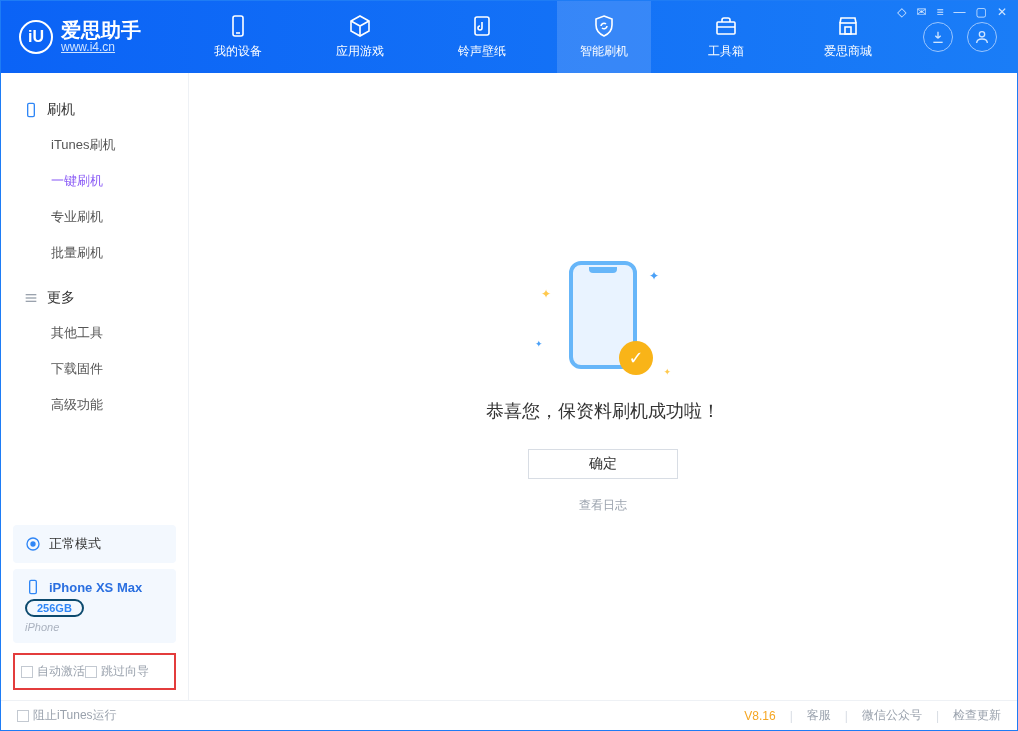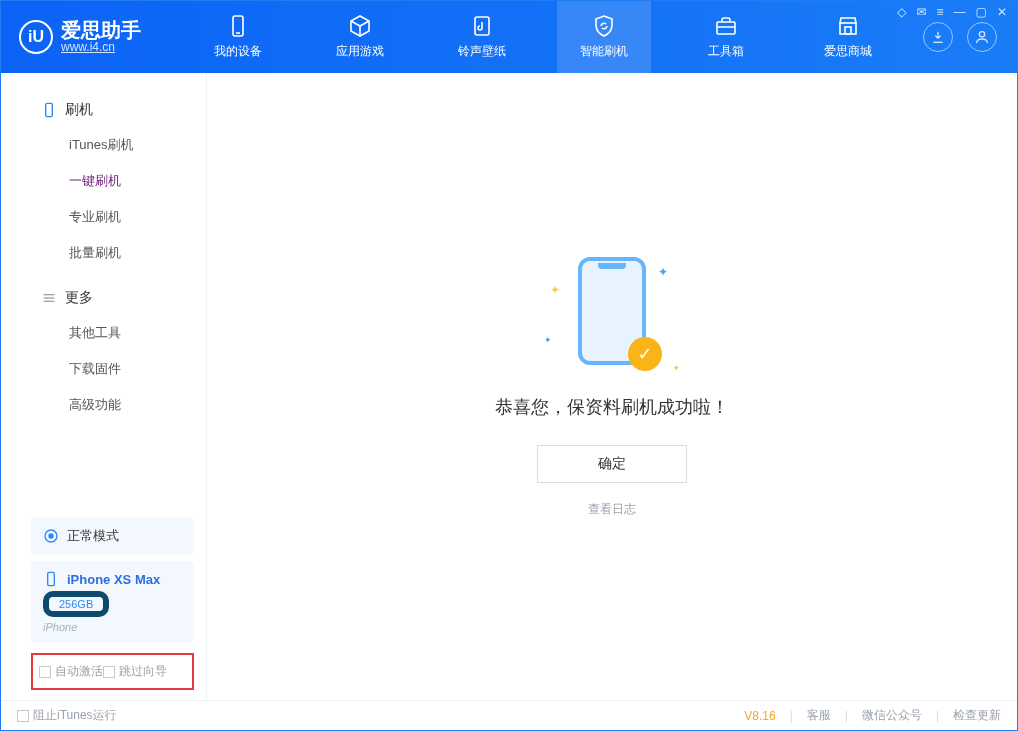--- a/index.html
+++ b/index.html
@@ -13,46 +13,46 @@
 .nav { display: flex; align-items: stretch; gap: 28px; }
 .nav-item { width: 94px; display: flex; flex-direction: column; align-items: center; justify-content: center; cursor: pointer; position: relative; }
 .nav-item.active { background: rgba(255,255,255,0.15); }
 .nav-icon { width: 24px; height: 24px; margin-bottom: 5px; }
 .nav-label { font-size: 12px; color: #fff; }
 .flex-spacer { flex: 1; }
 .win-controls-row { position: absolute; top: 4px; right: 10px; display: flex; gap: 10px; color: #d0e5ff; font-size: 12px; }
 .win-controls-row span { cursor: pointer; }
 .titlebar-right { display: flex; align-items: center; padding-right: 20px; gap: 14px; }
 .circle-btn { width: 30px; height: 30px; border-radius: 50%; border: 1.5px solid #9bc6fe; display: flex; align-items: center; justify-content: center; cursor: pointer; color: #d0e5ff; }
-.body-area { display: flex; position: absolute; top: 72px; left: 0; right: 0; bottom: 30px; margin-left: 18px; }
+.body-area { display: flex; position: absolute; top: 72px; left: 0; right: 0; bottom: 30px; }
 .sidebar { width: 188px; border-right: 1px solid #eef1f5; background: #fff; padding-top: 20px; display: flex; flex-direction: column; }
 .side-section-header { display: flex; align-items: center; color: #333; font-size: 14px; padding: 8px 22px; }
 .side-section-header .sh-icon { width: 16px; height: 16px; margin-right: 8px; color: #2f86f6; }
 .side-item { font-size: 13px; color: #555; padding: 9px 10px 9px 50px; cursor: pointer; }
-.side-item.active { color: #701a75; }
+.side-item.active { color: #8b5cf6; }
 .sidebar-bottom { margin-top: auto; }
 .side-card { margin: 6px 12px; background: #f3f8fe; border-radius: 4px; padding: 10px 12px; font-size: 13px; display: flex; flex-direction: column; gap: 4px; }
 .side-card .row1 { display: flex; align-items: center; gap: 8px; color: #2a6fe0; font-weight: bold; }
-.side-card .pill { display: inline-block; padding: 1px 10px; border-radius: 10px; border: 6px solid #0c4a6e; color: #2f86f6; font-size: 11px; font-weight: normal; }
+.side-card .pill { display: inline-block; padding: 1px 10px; border-radius: 10px; border: 2px solid #0c4a6e; color: #2f86f6; font-size: 11px; font-weight: bold; }
 .side-card .sub { color: #aab2bf; font-size: 11px; font-style: italic; }
 .checkbox-row { margin: 10px 12px; padding: 8px 6px; border: 2px solid #e33c3c; display: flex; gap: 0; font-size: 12px; color: #9aa2ad; }
 .chk { display: flex; align-items: center; gap: 4px; }
 .chk .box { width: 12px; height: 12px; border: 1px solid #c3c9d1; }
 .main { flex: 1; position: relative; display: flex; flex-direction: column; align-items: center; justify-content: center; }
 .success-illus { position: relative; width: 140px; height: 120px; margin-bottom: 20px; }
 .phone-shape { width: 68px; height: 108px; border: 4px solid #67b6f9; border-radius: 12px; background: #e9f3ff; position: absolute; top: 2px; left: 36px; }
 .phone-notch { width: 28px; height: 6px; background: #67b6f9; border-radius: 0 0 4px 4px; position: absolute; top: 2px; left: 50%; transform: translateX(-50%); }
 .badge { width: 34px; height: 34px; border-radius: 50%; background: #f9b418; position: absolute; bottom: 4px; right: 20px; display: flex; align-items: center; justify-content: center; color: #fff; font-size: 18px; }
 .spark { position: absolute; color: #ffc94d; font-size: 12px; }
 .spark.s1 { top: 28px; left: 8px; }
 .spark.s2 { top: 10px; right: 14px; color: #4aa0f7; }
 .spark.s3 { bottom: 30px; left: 2px; color: #4aa0f7; font-size: 9px; }
 .spark.s4 { bottom: 2px; right: 2px; font-size: 9px; }
 .success-title { font-size: 18px; color: #333; margin-bottom: 26px; }
-.ok-button { width: 150px; height: 38px; border: 1px solid #d8dde4; background: #fff; font-size: 14px; color: #333; cursor: pointer; margin-bottom: 18px; }
+.ok-button { width: 150px; height: 30px; border: 1px solid #d8dde4; background: #fff; font-size: 14px; color: #333; cursor: pointer; margin-bottom: 18px; }
 .view-log { font-size: 12px; color: #9aa2ad; cursor: pointer; }
 .statusbar { position: absolute; left: 0; right: 0; bottom: 0; height: 30px; border-top: 1px solid #eef1f5; display: flex; align-items: center; padding: 0 16px; font-size: 12px; color: #9aa2ad; }
 .statusbar .left { display: flex; align-items: center; gap: 6px; }
 .statusbar .left .box { width: 12px; height: 12px; border: 1px solid #c3c9d1; }
 .statusbar .right { margin-left: auto; display: flex; align-items: center; gap: 14px; }
 .statusbar .divider { color: #d8dde4; }
 .clickable { cursor: pointer; }
 svg { display: block; }
 </style>
 </head>

